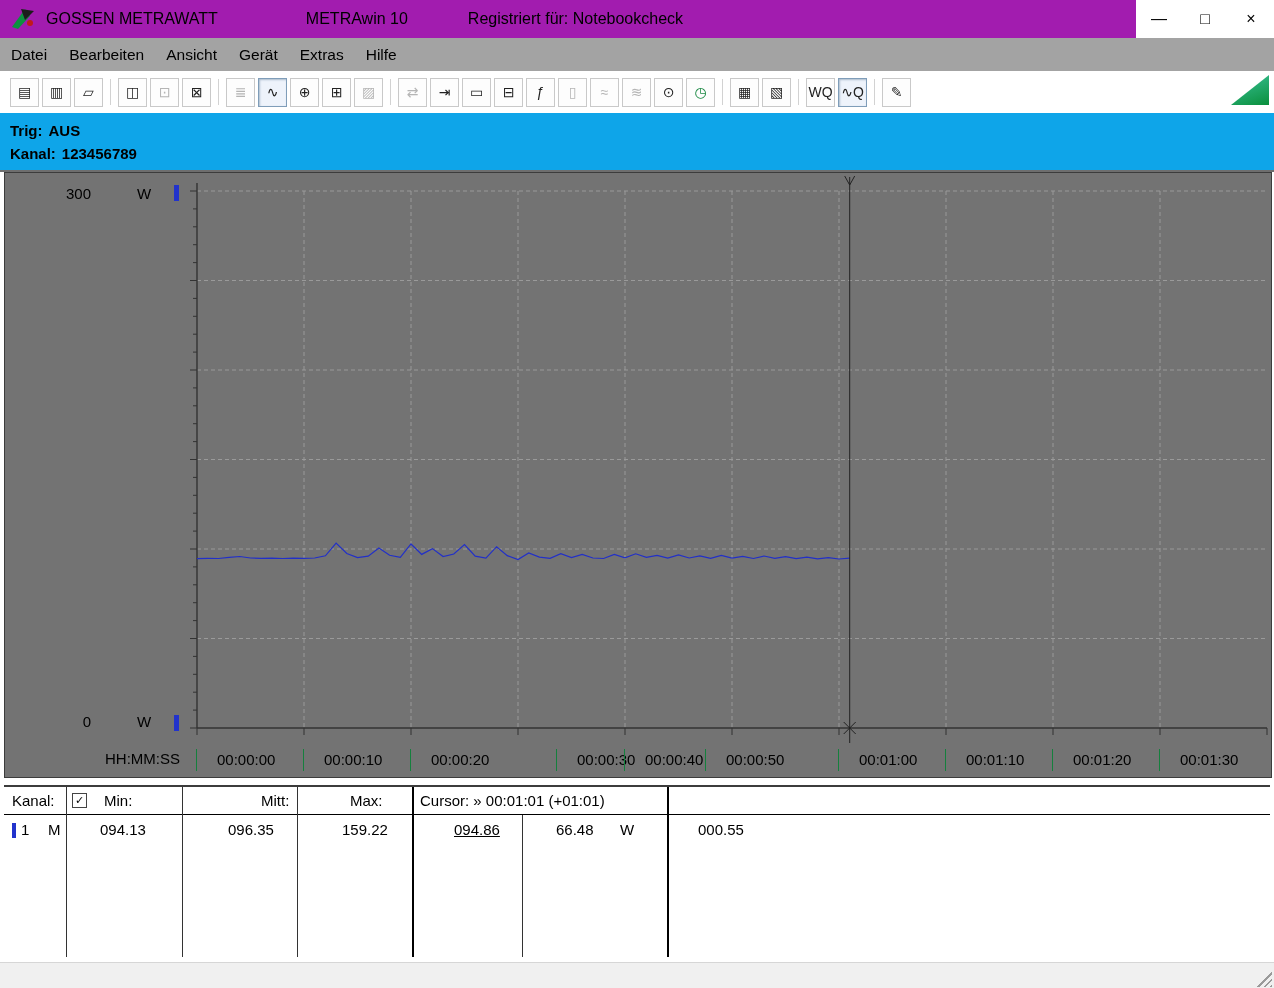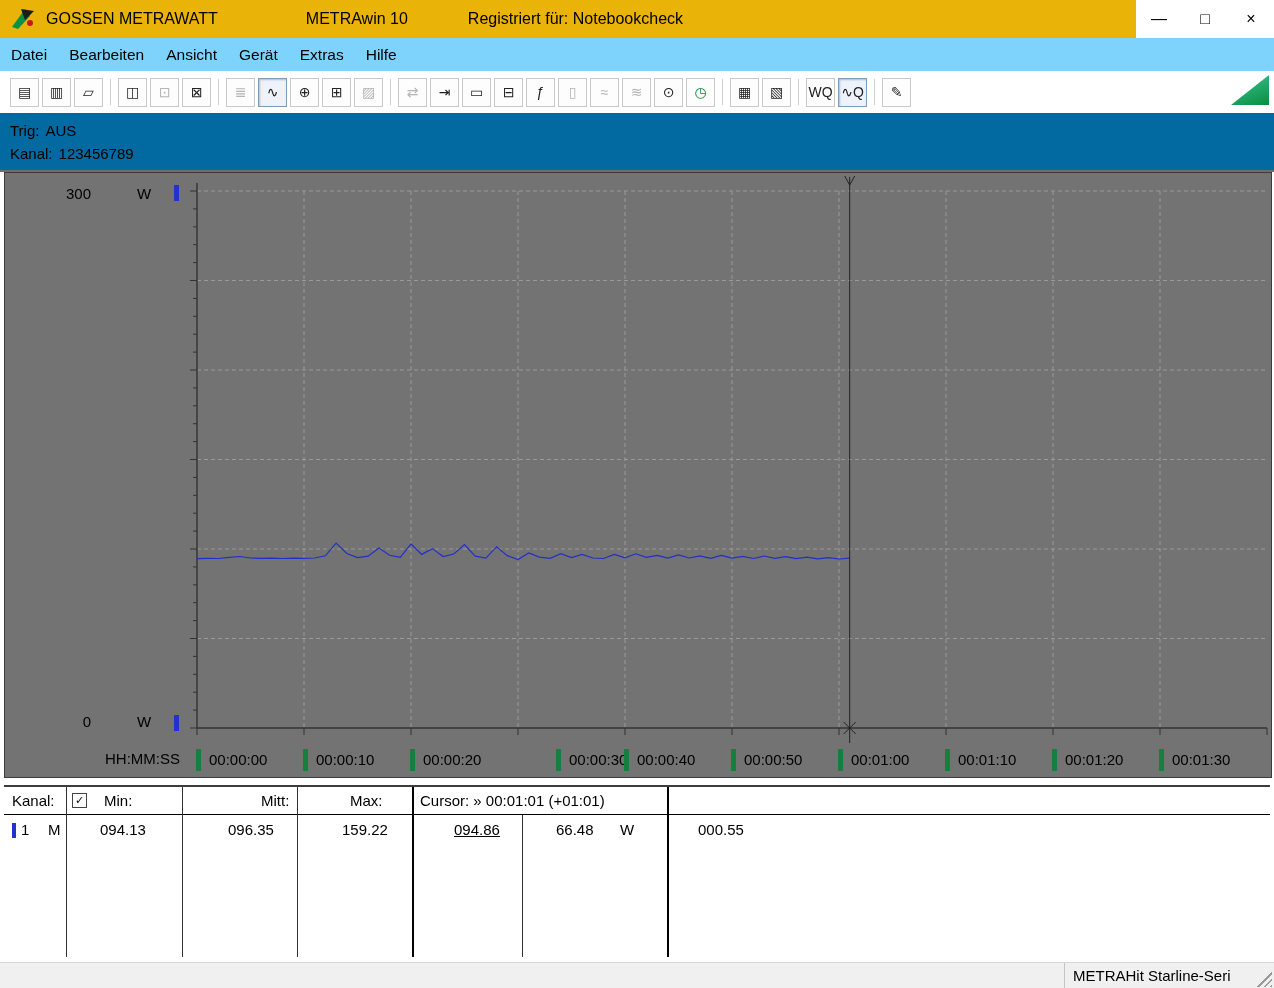--- a/index.html
+++ b/index.html
@@ -1,60 +1,60 @@
 <!DOCTYPE html>
 <html><head>
 <meta charset="utf-8">
 <style>
   html,body{margin:0;padding:0;background:#fff;}
   #app{position:relative;width:1274px;height:988px;background:#fff;overflow:hidden;
        font-family:"Liberation Sans",sans-serif;color:#000;}
 
   
-  .titlebar{position:absolute;top:0;left:0;right:0;height:38px;display:flex;align-items:center;background:#eab308;}
+  .titlebar{position:absolute;top:0;left:0;right:0;height:38px;display:flex;align-items:center;background:#a21caf;}
   .logo{margin-left:10px;flex:0 0 auto;}
   .t-app{margin-left:10px;font-size:16px;}
   .t-prog{margin-left:88px;font-size:16px;}
   .t-reg{margin-left:60px;font-size:16px;}
   .t-spacer{flex:1;}
   .wbtn{width:46px;height:38px;border:0;background:#fff;font-size:16px;line-height:38px;text-align:center;padding:0;color:#000;}
 
   
-  .menubar{position:absolute;top:38px;left:0;right:0;height:33px;display:flex;align-items:center;font-size:15.5px;background:#7dd3fc;}
+  .menubar{position:absolute;top:38px;left:0;right:0;height:33px;display:flex;align-items:center;font-size:15.5px;background:#a3a3a3;}
   .menu-item{padding:4px 11px;}
 
   
   .toolbar{position:absolute;top:71px;left:0;right:0;height:42px;display:flex;align-items:center;padding-left:10px;gap:3px;background:#fff;}
   .tb-btn{width:29px;height:29px;border:1px solid #c9c9c9;background:#fdfdfd;font-size:14px;
           display:flex;align-items:center;justify-content:center;padding:0;color:#222;flex:0 0 auto;}
   .tb-btn.pressed{border:1px solid #7f9db9;background:#eef3fb;box-shadow:inset 1px 1px 2px #aabbcc;}
   .tb-btn.disabled{color:#b5b5b5;}
   .tb-sep{width:1px;height:26px;background:#d2d2d2;margin:0 4px;flex:0 0 auto;}
   .tb-tri{position:absolute;right:5px;top:75px;width:38px;height:30px;
           background:linear-gradient(160deg,#3bc39b,#0a8f3c);
           clip-path:polygon(100% 0,100% 100%,0 100%);}
 
   
-  .infobar{position:absolute;top:113px;left:0;right:0;height:57px;border-bottom:2px solid #6e6e6e;font-size:15px;background:#0369a1;}
+  .infobar{position:absolute;top:113px;left:0;right:0;height:57px;border-bottom:2px solid #6e6e6e;font-size:15px;background:#0ea5e9;font-weight:bold;}
   .info-col{position:absolute;top:6px;line-height:23px;}
   .ilabel{margin-right:6px;}
 
   
   .chart-panel{position:absolute;top:172px;left:4px;width:1266px;height:604px;border:1px solid #3c3c3c;background:#737373;}
   .plot{position:absolute;left:0;top:0;}
   .ylab{position:absolute;font-size:15px;}
   .y-max{left:40px;width:46px;top:12px;text-align:right;}
   .y-max-u{left:132px;top:12px;}
   .y-min{left:40px;width:46px;top:540px;text-align:right;}
   .y-min-u{left:132px;top:540px;}
   .ymarker{position:absolute;left:169px;width:5px;height:16px;background:#2233cc;}
   .ymarker.top{top:12px;}  .ymarker.bot{top:542px;}
   .xlabels{position:absolute;left:0;top:576px;height:24px;width:100%;font-size:15px;}
   .xunit{position:absolute;left:100px;top:1px;}
-  .xtick{position:absolute;top:0;height:22px;border-left:5px solid #15803d;padding-left:8px;line-height:22px;white-space:nowrap;}
+  .xtick{position:absolute;top:0;height:22px;border-left:1px solid #15803d;padding-left:20px;line-height:22px;white-space:nowrap;}
 
   
   .values-panel{position:absolute;top:785px;left:4px;width:1266px;height:170px;border-top:2px solid #3c3c3c;font-size:15px;background:#fff;}
   .vp-h{position:absolute;top:4px;line-height:20px;}
   .vp-r{position:absolute;top:33px;line-height:20px;}
   .vp-hline{position:absolute;left:0;right:0;top:27px;height:1px;background:#000;}
   .vp-vline{position:absolute;top:0;bottom:0;width:1px;background:#333;}
   .vp-vline.thick{width:2px;background:#000;}
   .vp-vline.below{top:28px;}
   .vp-check{position:absolute;left:68px;top:6px;width:13px;height:13px;border:1px solid #444;background:#fff;
@@ -273,21 +273,21 @@
         <line x1="850.6999999999999" y1="549" x2="838.6999999999999" y2="561" stroke="#222" stroke-width="1"></line>
       </svg>
 
     <div class="xlabels">
       <span class="xunit">HH:MM:SS</span>
     <span class="xtick" style="left: 191px;">00:00:00</span>
         <span class="xtick" style="left: 298px;">00:00:10</span>
         <span class="xtick" style="left: 405px;">00:00:20</span>
         <span class="xtick" style="left: 512px; margin-left: 39px;">00:00:30</span>
         <span class="xtick" style="left: 619px;">00:00:40</span>
-        <span class="xtick" style="left: 726px; text-align: right;">00:00:50</span>
+        <span class="xtick" style="left: 700px; text-align: right;">00:00:50</span>
         <span class="xtick" style="left: 833px;">00:01:00</span>
         <span class="xtick" style="left: 940px;">00:01:10</span>
         <span class="xtick" style="left: 1047px;">00:01:20</span>
         <span class="xtick" style="left: 1154px;">00:01:30</span>
       </div>
   </div>
 
   <div class="values-panel">
     <span class="vp-h" style="left:8px;">Kanal:</span>
     <span class="vp-check">✓</span>
@@ -311,17 +311,16 @@
 
     <div class="vp-vline" style="left:62px;"></div>
     <div class="vp-vline" style="left:178px;"></div>
     <div class="vp-vline" style="left:293px;"></div>
     <div class="vp-vline thick" style="left:408px;"></div>
     <div class="vp-vline below" style="left:518px;"></div>
     <div class="vp-vline thick" style="left:663px;"></div>
   </div>
 
   <div class="statusbar">
-    <div class="sb-device">METRAHit Starline-Seri</div>
     <div class="sb-grip"></div>
   </div>
 
 </div>
 
 </body></html>

